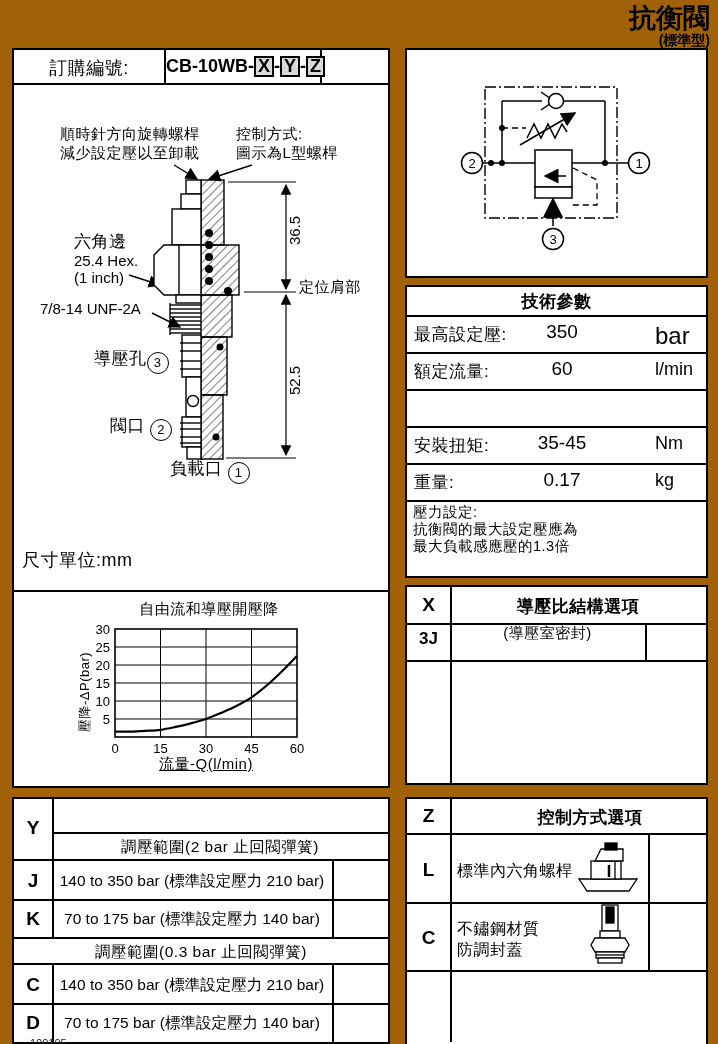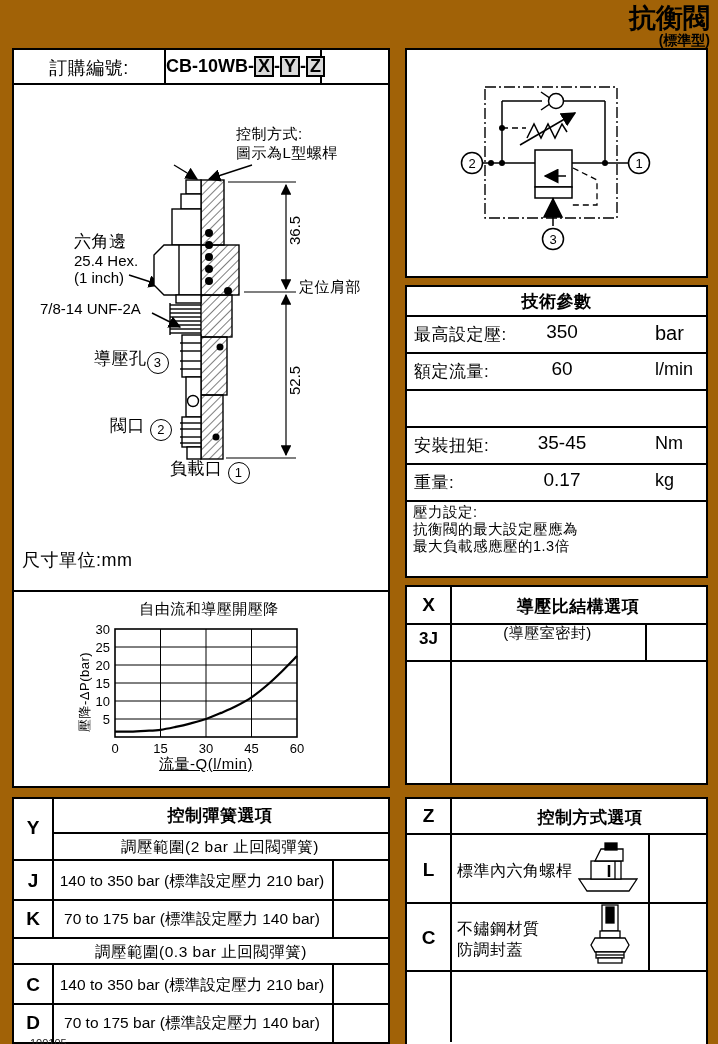--- a/index.html
+++ b/index.html
@@ -105,20 +105,24 @@
 
       <g stroke="#000" stroke-width="1.2" fill="none">
         <line x1="214" y1="97" x2="282" y2="97"></line>
         <line x1="230" y1="207" x2="282" y2="207"></line>
         <line x1="212" y1="373" x2="282" y2="373"></line>
         <line x1="272" y1="100" x2="272" y2="204" marker-start="url(#ah)" marker-end="url(#ah)"></line>
         <line x1="272" y1="210" x2="272" y2="370" marker-start="url(#ah)" marker-end="url(#ah)"></line>
       </g>
     </svg>
 
+    <div class="abs cjk" style="left:46px;top:75px;font-size:15px;line-height:1.25;">
+      <div>順時針方向旋轉螺桿</div>
+      <div>減少設定壓以至卸載</div>
+    </div>
     <div class="abs cjk" style="left:222px;top:75px;font-size:15px;line-height:1.25;">
       <div>控制方式:</div>
       <div>圖示為L型螺桿</div>
     </div>
     <div class="abs" style="left:60px;top:182px;line-height:1.15;">
       <div class="cjk" style="font-size:17px;">六角邊</div>
       <div style="font-size:15px;">25.4 Hex.</div>
       <div style="font-size:15px;">(1 inch)</div>
     </div>
     <div class="abs" style="left:26px;top:250px;font-size:15px;">7/8-14 UNF-2A</div>
@@ -195,21 +199,21 @@
     </svg>
   </div>
 
   <div class="bx" style="left:405px;top:285px;width:303px;height:293px;">
     <div class="abs cjk" style="left:0;top:3px;width:100%;text-align:center;font-size:17px;font-weight:bold;">技術參數</div>
     <div class="hline" style="left:0;top:28px;width:100%;"></div>
 
     <div class="abs" style="left:0;top:28px;width:100%;height:37px;">
       <span class="abs cjk" style="left:7px;top:8px;font-size:17px;">最高設定壓:</span>
       <span class="abs" style="left:100px;top:6px;width:110px;text-align:center;font-size:19px;">350</span>
-      <span class="abs" style="left:248px;top:7px;font-size:20px;">bar</span>
+      <span class="abs" style="left:248px;top:7px;font-size:24px;">bar</span>
     </div>
     <div class="hline thin" style="left:0;top:65px;width:100%;"></div>
     <div class="abs" style="left:0;top:65px;width:100%;height:37px;">
       <span class="abs cjk" style="left:7px;top:8px;font-size:17px;">額定流量:</span>
       <span class="abs" style="left:100px;top:6px;width:110px;text-align:center;font-size:19px;">60</span>
       <span class="abs" style="left:248px;top:7px;font-size:18px;">l/min</span>
     </div>
     <div class="hline thin" style="left:0;top:102px;width:100%;"></div>
     <div class="hline thin" style="left:0;top:139px;width:100%;"></div>
     <div class="abs" style="left:0;top:139px;width:100%;height:37px;">
@@ -269,21 +273,20 @@
         <text x="-5" y="40.5" text-anchor="end" font-size="13">20</text>
         <text x="-5" y="22.5" text-anchor="end" font-size="13">25</text>
         <text x="-5" y="4.5" text-anchor="end" font-size="13">30</text>
         <path d="M0,102.6C2.5277777777777777,102.6,10.11111111111111,102.72,15.166666666666666,102.6C20.22222222222222,102.47999999999999,25.277777777777775,102.17999999999999,30.333333333333332,101.88C35.388888888888886,101.58,40.44444444444444,101.46,45.5,100.8C50.55555555555556,100.14,55.61111111111111,99,60.666666666666664,97.92C65.72222222222223,96.84,70.77777777777779,95.64000000000001,75.83333333333334,94.32000000000001C80.8888888888889,93,85.94444444444444,91.74000000000001,91,90C96.05555555555556,88.25999999999999,101.11111111111111,86.03999999999999,106.16666666666667,83.88C111.22222222222223,81.72,116.27777777777777,79.61999999999999,121.33333333333333,77.03999999999999C126.38888888888889,74.46,131.44444444444443,71.82000000000001,136.5,68.4C141.55555555555557,64.98,146.61111111111114,60.839999999999996,151.66666666666669,56.519999999999996C156.72222222222223,52.199999999999996,161.77777777777777,47.400000000000006,166.83333333333331,42.480000000000004C171.88888888888886,37.56,179.47222222222223,29.580000000000002,182,27" fill="none" stroke="#000" stroke-width="2.2"></path>
       </svg>
   </div>
 
   <div class="bx" style="left:12px;top:797px;width:378px;height:247px;border-bottom:none;">
     <div class="vline" style="left:38px;top:0;height:62px;"></div>
     <div class="abs" style="left:0;top:18px;width:38px;text-align:center;"><span class="code-letter">Y</span></div>
-    <div class="abs cjk" style="left:38px;top:5px;width:336px;text-align:center;font-size:17px;font-weight:bold;">控制彈簧選項</div>
     <div class="hline thin" style="left:38px;top:33px;width:336px;"></div>
     <div class="abs cjk" style="left:38px;top:38px;width:336px;text-align:center;font-size:15.5px;">調壓範圍(2 bar 止回閥彈簧)</div>
     <div class="hline" style="left:0;top:60px;width:100%;"></div>
 
     <div class="abs" style="left:0;top:62px;width:100%;height:38px;">
       <div class="vline" style="left:38px;top:0;height:38px;"></div>
       <div class="vline thin" style="left:318px;top:0;height:38px;"></div>
       <div class="abs" style="left:0;top:9px;width:38px;text-align:center;"><span class="code-letter">J</span></div>
       <div class="abs rowtxt" style="left:38px;top:10px;width:280px;text-align:center;white-space:nowrap;">140 to 350 bar (標準設定壓力 210 bar)</div>
     </div>

